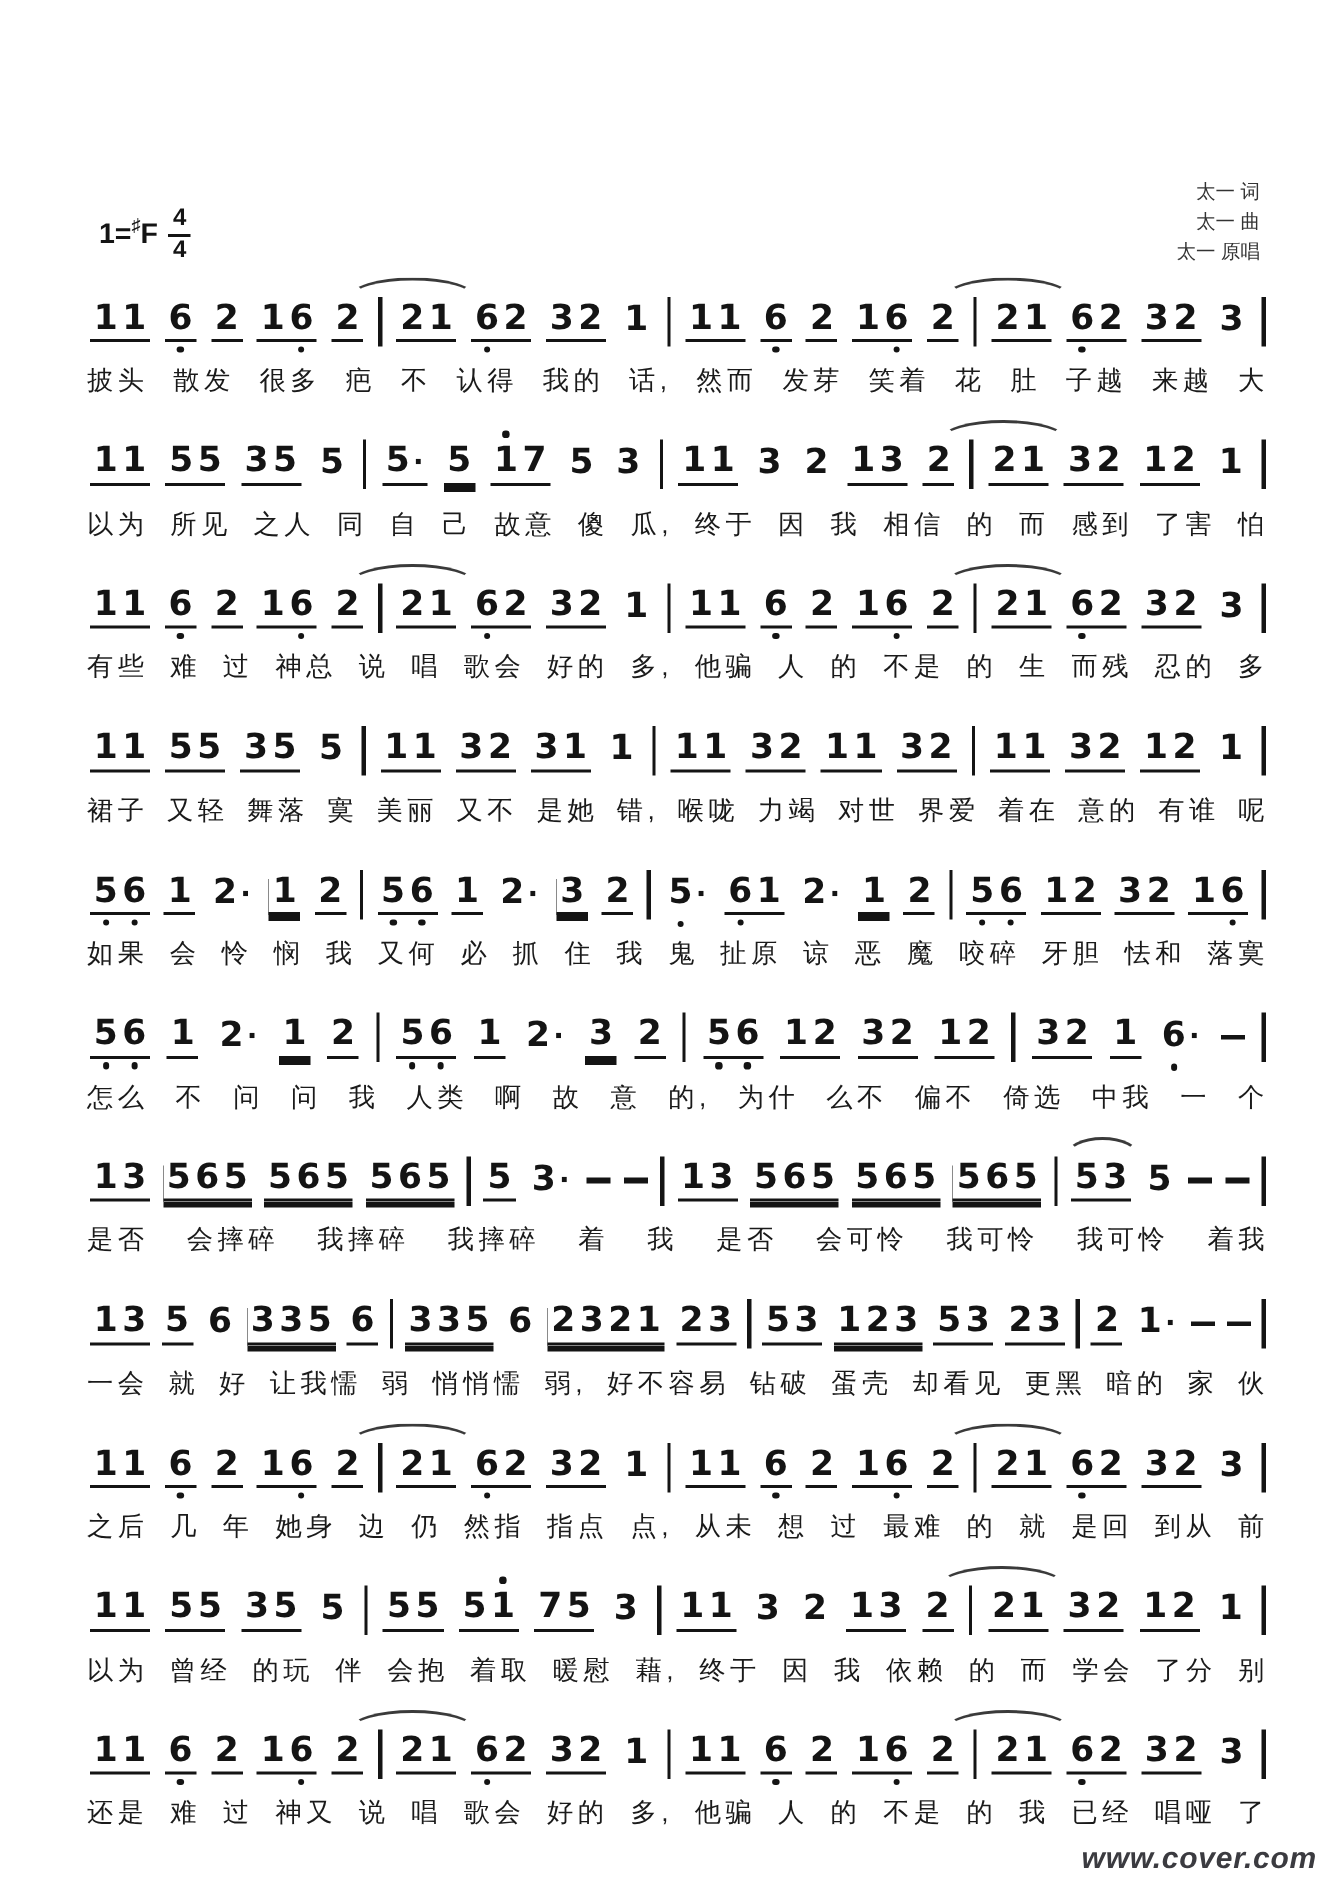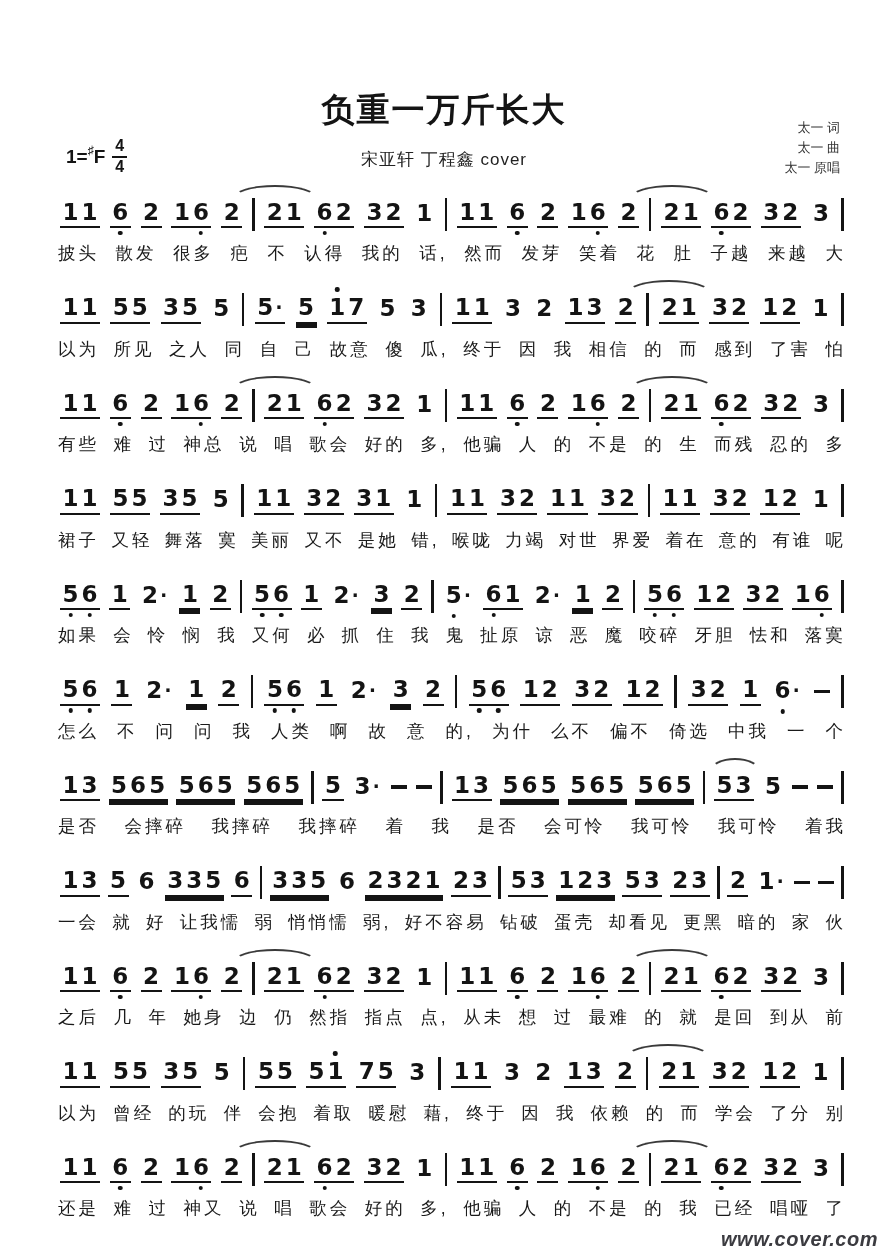--- a/index.html
+++ b/index.html
@@ -49,33 +49,31 @@
 
   
   .watermark { position:absolute; right:10px; bottom:6px; font-size:20px; font-weight:700;
     font-style:italic; color:#3b3b40; letter-spacing:0.5px; }
 </style>
 </head>
 <body>
 
 <div id="sheet">
 
-  <div class="title">负重一万斤长大</div>
 
   <div class="keysig">
     <span>1=</span>
       <span class="acc">♯</span>
       <span>F</span>
     <span class="frac">
       <span class="num">4</span>
       <span class="den">4</span>
     </span>
   </div>
 
-  <div class="subtitle">宋亚轩 丁程鑫 cover</div>
 
   <div class="credits">
     <div>太一 词</div>
     <div>太一 曲</div>
     <div>太一 原唱</div>
   </div>
 
   <div id="score">
       <div class="line">
         <div class="notes-row">

